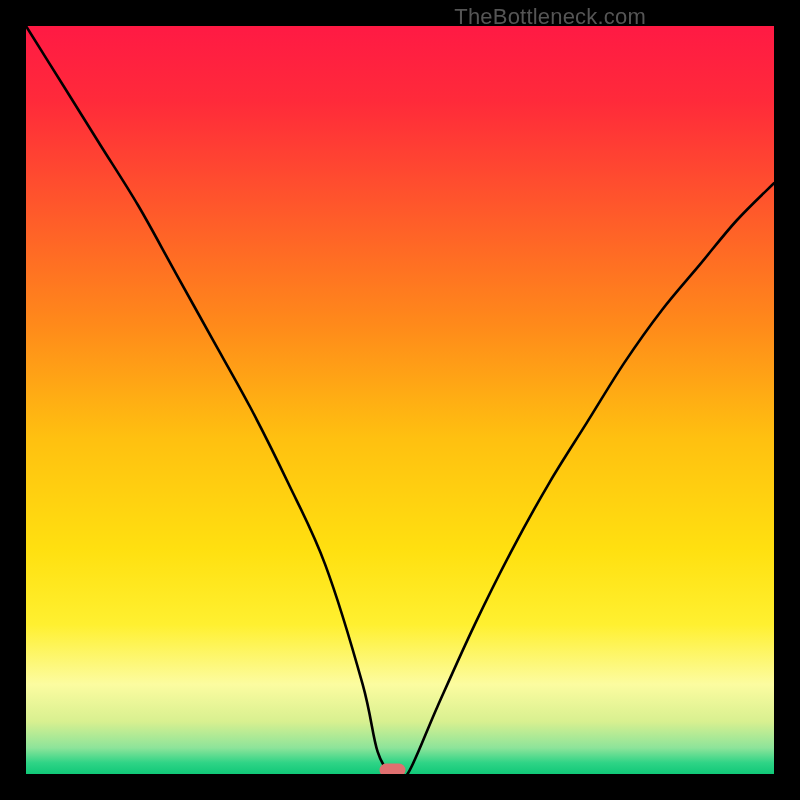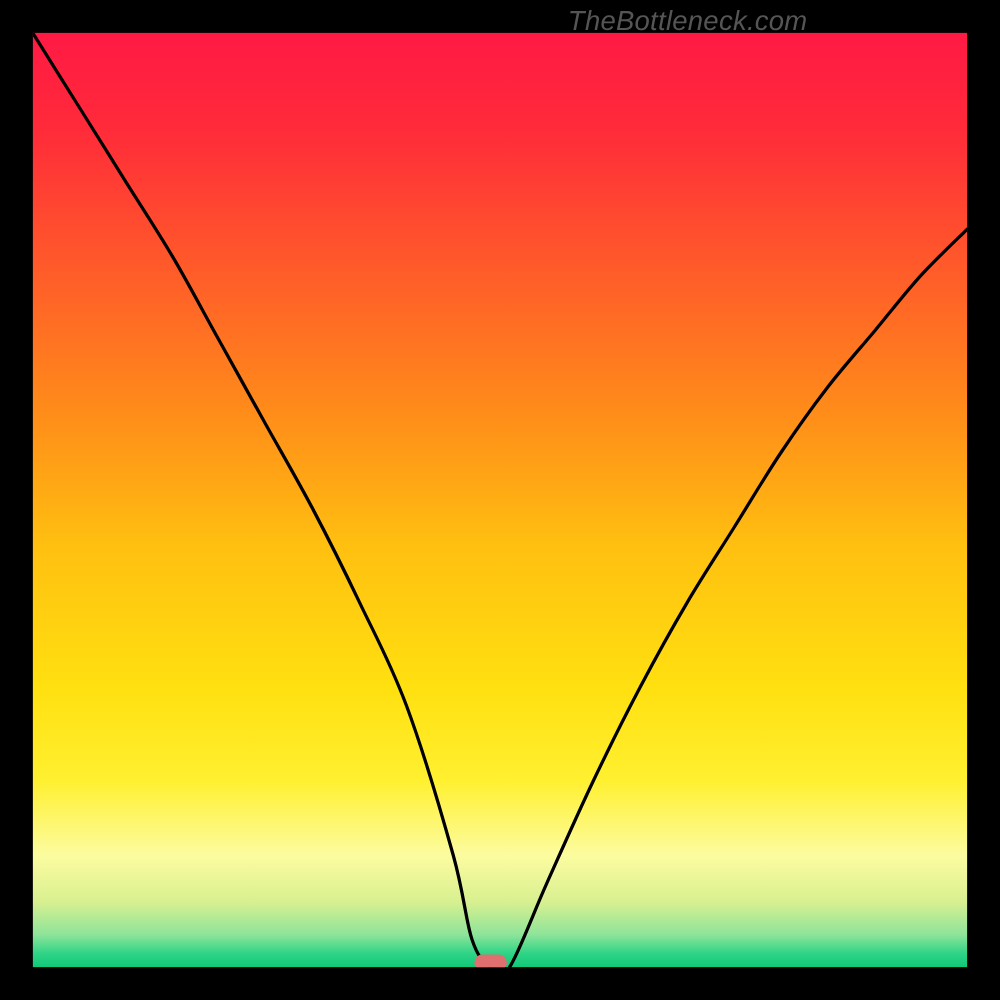--- a/index.html
+++ b/index.html
@@ -8,21 +8,20 @@
     width: 800px;
     height: 800px;
     background: #000;
     font-family: Arial, Helvetica, sans-serif;
     overflow: hidden;
   }
   .wrap {
     position: relative;
     width: 656px;
     height: 800px;
-    font-style: italic;
   }
   .watermark {
     position: absolute;
     top: 4px;
     right: 10px;
     color: #555;
     font-size: 22px;
     font-weight: 400;
     letter-spacing: 0.2px;
     z-index: 5;

